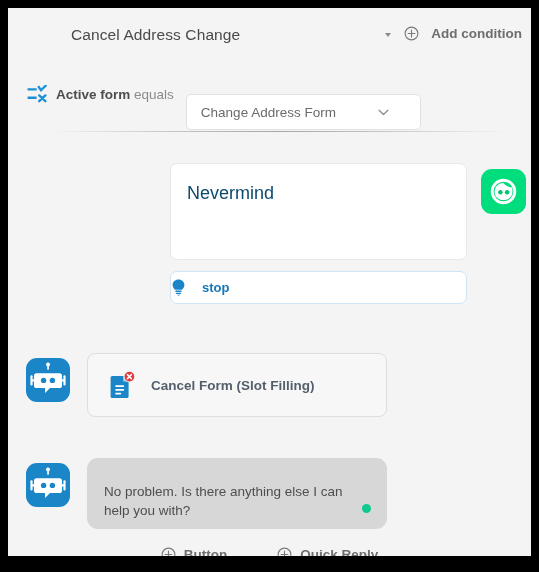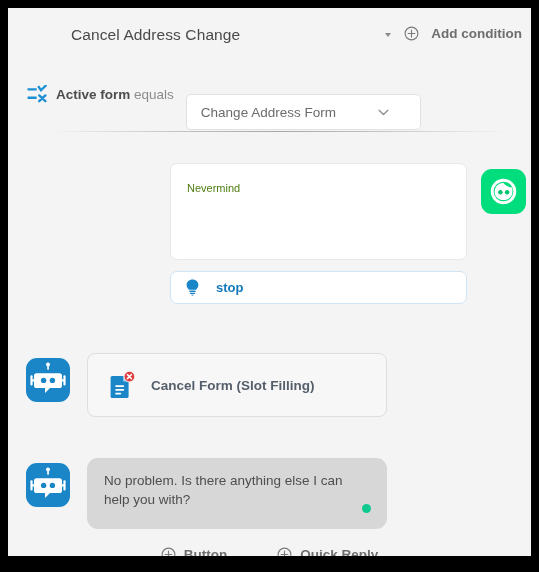--- a/index.html
+++ b/index.html
@@ -167,22 +167,22 @@
     top: 0;
     width: 297px;
     height: 97px;
     background: #ffffff;
     border: 1px solid #e8e8e8;
     border-radius: 7px;
     box-sizing: border-box;
     padding: 17px 16px 0 16px;
   }
   #user-message-text {
-    font-size: 11px;
-    color: #4d7c0f;
+    font-size: 18px;
+    color: #0c4a6e;
     line-height: 1.4;
   }
   #user-avatar {
     position: absolute;
     left: 473px;
     top: 6px;
     width: 45px;
     height: 45px;
   }
   #intent-row {
@@ -190,21 +190,20 @@
     left: 162px;
     top: 108px;
     width: 297px;
     height: 33px;
     background: #ffffff;
     border: 1px solid #cfe4f5;
     border-radius: 7px;
     box-sizing: border-box;
     display: flex;
     align-items: center;
-    padding-left: 14px;
     cursor: pointer;
   }
   #intent-icon { width: 15px; height: 17px; flex: 0 0 15px; margin-right: 16px;}
   #intent-label {
     font-size: 13px;
     font-weight: bold;
     color: #1478bb;
   }
 
   
@@ -255,21 +254,21 @@
   }
   #bot-bubble {
     position: absolute;
     left: 79px;
     top: 0;
     width: 300px;
     height: 71px;
     background: #d7d7d7;
     border-radius: 11px;
     box-sizing: border-box;
-    padding: 13px 18px 0 17px;
+    padding: 24px 18px 0 17px;
   }
   #bot-message-text {
     font-size: 13.5px;
     color: #4e4e4e;
     line-height: 1.42;
     max-width: 258px;
   }
   #status-dot {
     position: absolute;
     right: 16px;

